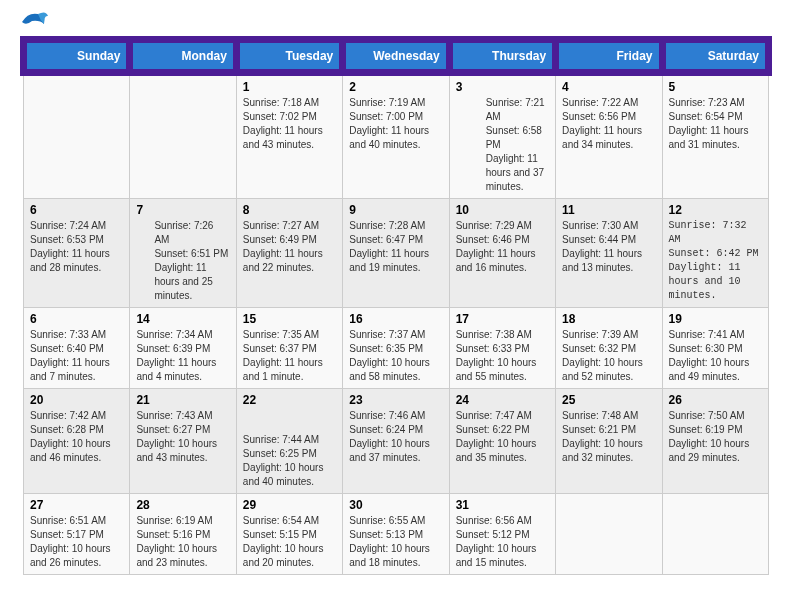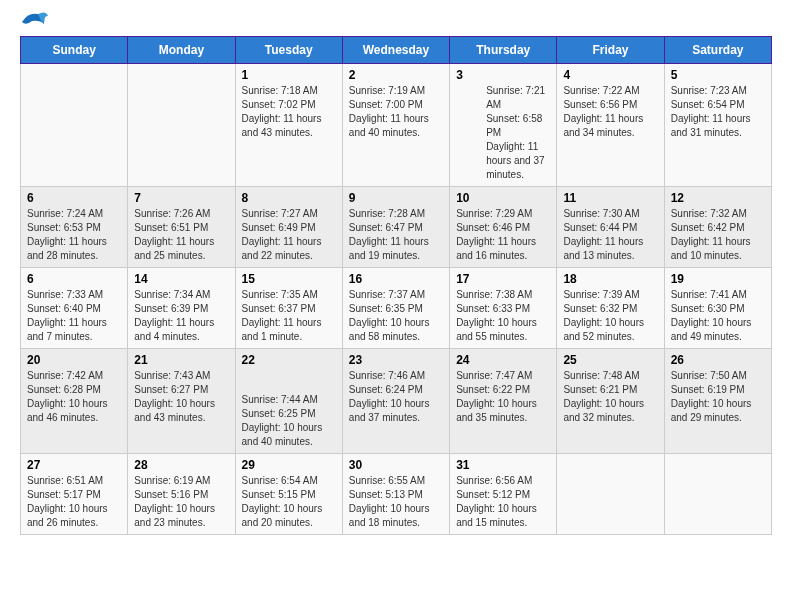--- a/index.html
+++ b/index.html
@@ -50,25 +50,25 @@
       font-weight: 400;
     }
     table {
       width: 100%;
       border-collapse: collapse;
       font-size: 11px;
     }
     thead tr th {
       background-color: #2d7dd2;
       color: #fff;
-      text-align: center;
+      text-align: right;
       padding: 6px 6px;
       font-size: 12px;
       font-weight: bold;
-      border: 1px solid #4c1d95;
+      border: 7px solid #4c1d95;
     }
     tbody tr td {
       border: 1px solid #ccc;
       padding: 4px 6px;
       vertical-align: top;
       width: calc(100% / 7);
       height: 80px;
     }
     tbody tr:nth-child(odd) td {
       background-color: #f9f9f9;
@@ -168,21 +168,21 @@
       </tr>
       <tr>
         <td>
           <span class="day-num">6</span>
           <div class="day-detail" style="white-space: pre-line;">Sunrise: 7:24 AM
 Sunset: 6:53 PM
 Daylight: 11 hours and 28 minutes.</div>
         </td>
         <td>
           <span class="day-num">7</span>
-          <div class="day-detail" style="white-space: pre-line;">Sunrise: 7:26 AM
+          <div class="day-detail" style="white-space: pre-line; margin-left: 18px;">Sunrise: 7:26 AM
 Sunset: 6:51 PM
 Daylight: 11 hours and 25 minutes.</div>
         </td>
         <td>
           <span class="day-num">8</span>
           <div class="day-detail" style="white-space: pre-line;">Sunrise: 7:27 AM
 Sunset: 6:49 PM
 Daylight: 11 hours and 22 minutes.</div>
         </td>
         <td>
@@ -198,21 +198,21 @@
 Daylight: 11 hours and 16 minutes.</div>
         </td>
         <td>
           <span class="day-num">11</span>
           <div class="day-detail" style="white-space: pre-line;">Sunrise: 7:30 AM
 Sunset: 6:44 PM
 Daylight: 11 hours and 13 minutes.</div>
         </td>
         <td>
           <span class="day-num">12</span>
-          <div class="day-detail" style="white-space: pre-line;">Sunrise: 7:32 AM
+          <div class="day-detail" style="white-space: pre-line; font-family: Liberation Mono, monospace;">Sunrise: 7:32 AM
 Sunset: 6:42 PM
 Daylight: 11 hours and 10 minutes.</div>
         </td>
       </tr>
       <tr>
         <td>
           <span class="day-num">6</span>
           <div class="day-detail" style="white-space: pre-line;">Sunrise: 7:33 AM
 Sunset: 6:40 PM
 Daylight: 11 hours and 7 minutes.</div>

